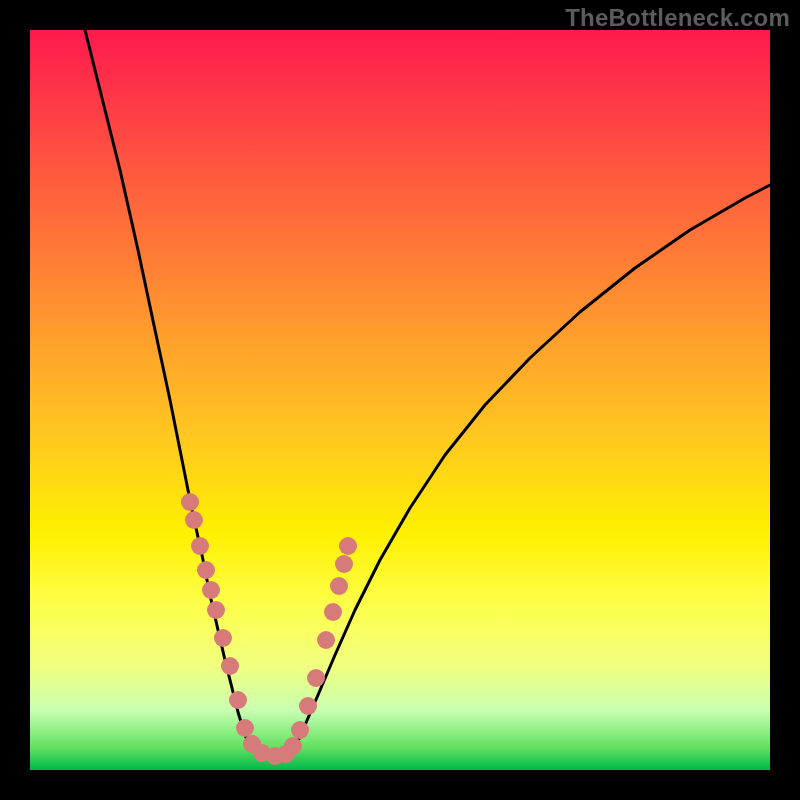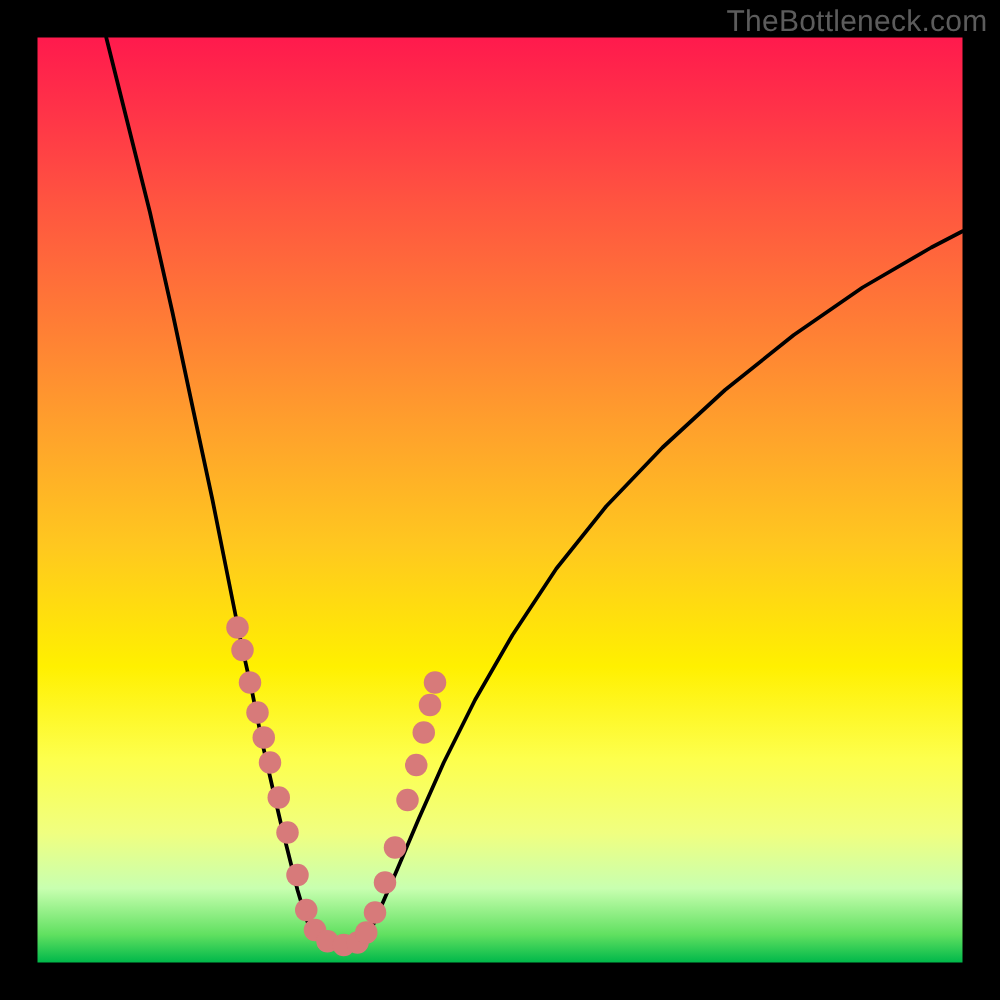--- a/index.html
+++ b/index.html
@@ -40,21 +40,21 @@
       #60e060 97%,
       #00b84a 100%
     );
   }
   .watermark {
     position: absolute;
     top: 4px;
     right: 10px;
     color: #5c5c5c;
     font-size: 24px;
-    font-weight: 400;
+    font-weight: 700;
     letter-spacing: 0.2px;
     margin-left: 20px;
   }
   svg.curve {
     position: absolute;
     top: 0;
     left: 0;
     width: 740px;
     height: 740px;
     overflow: visible;

